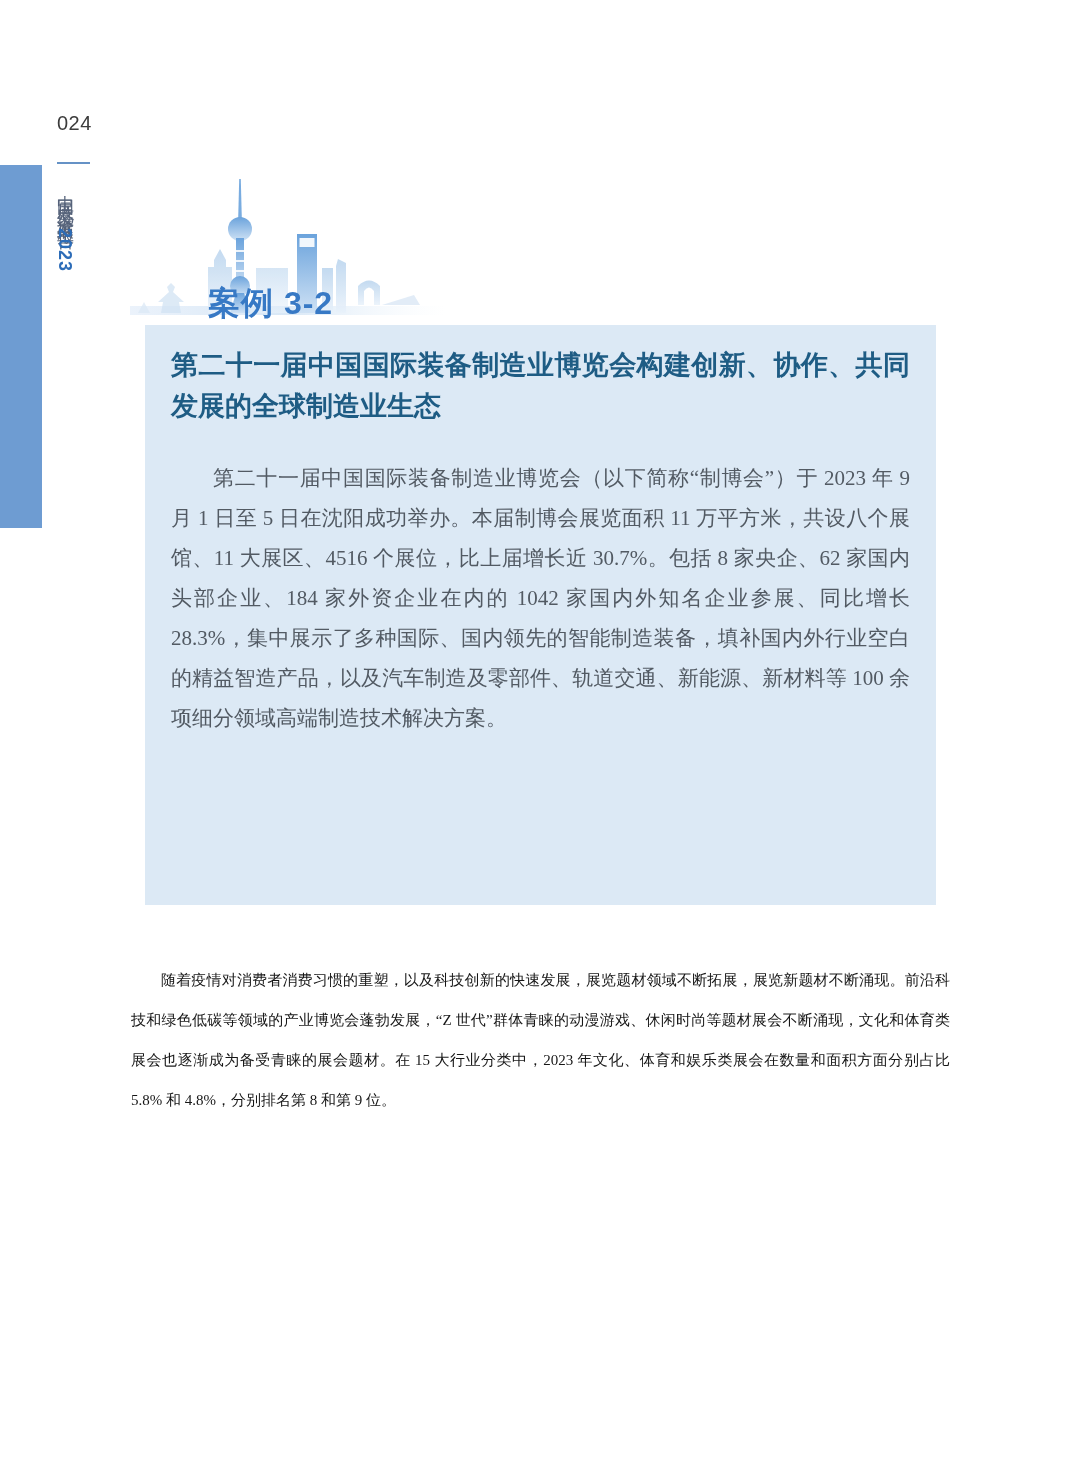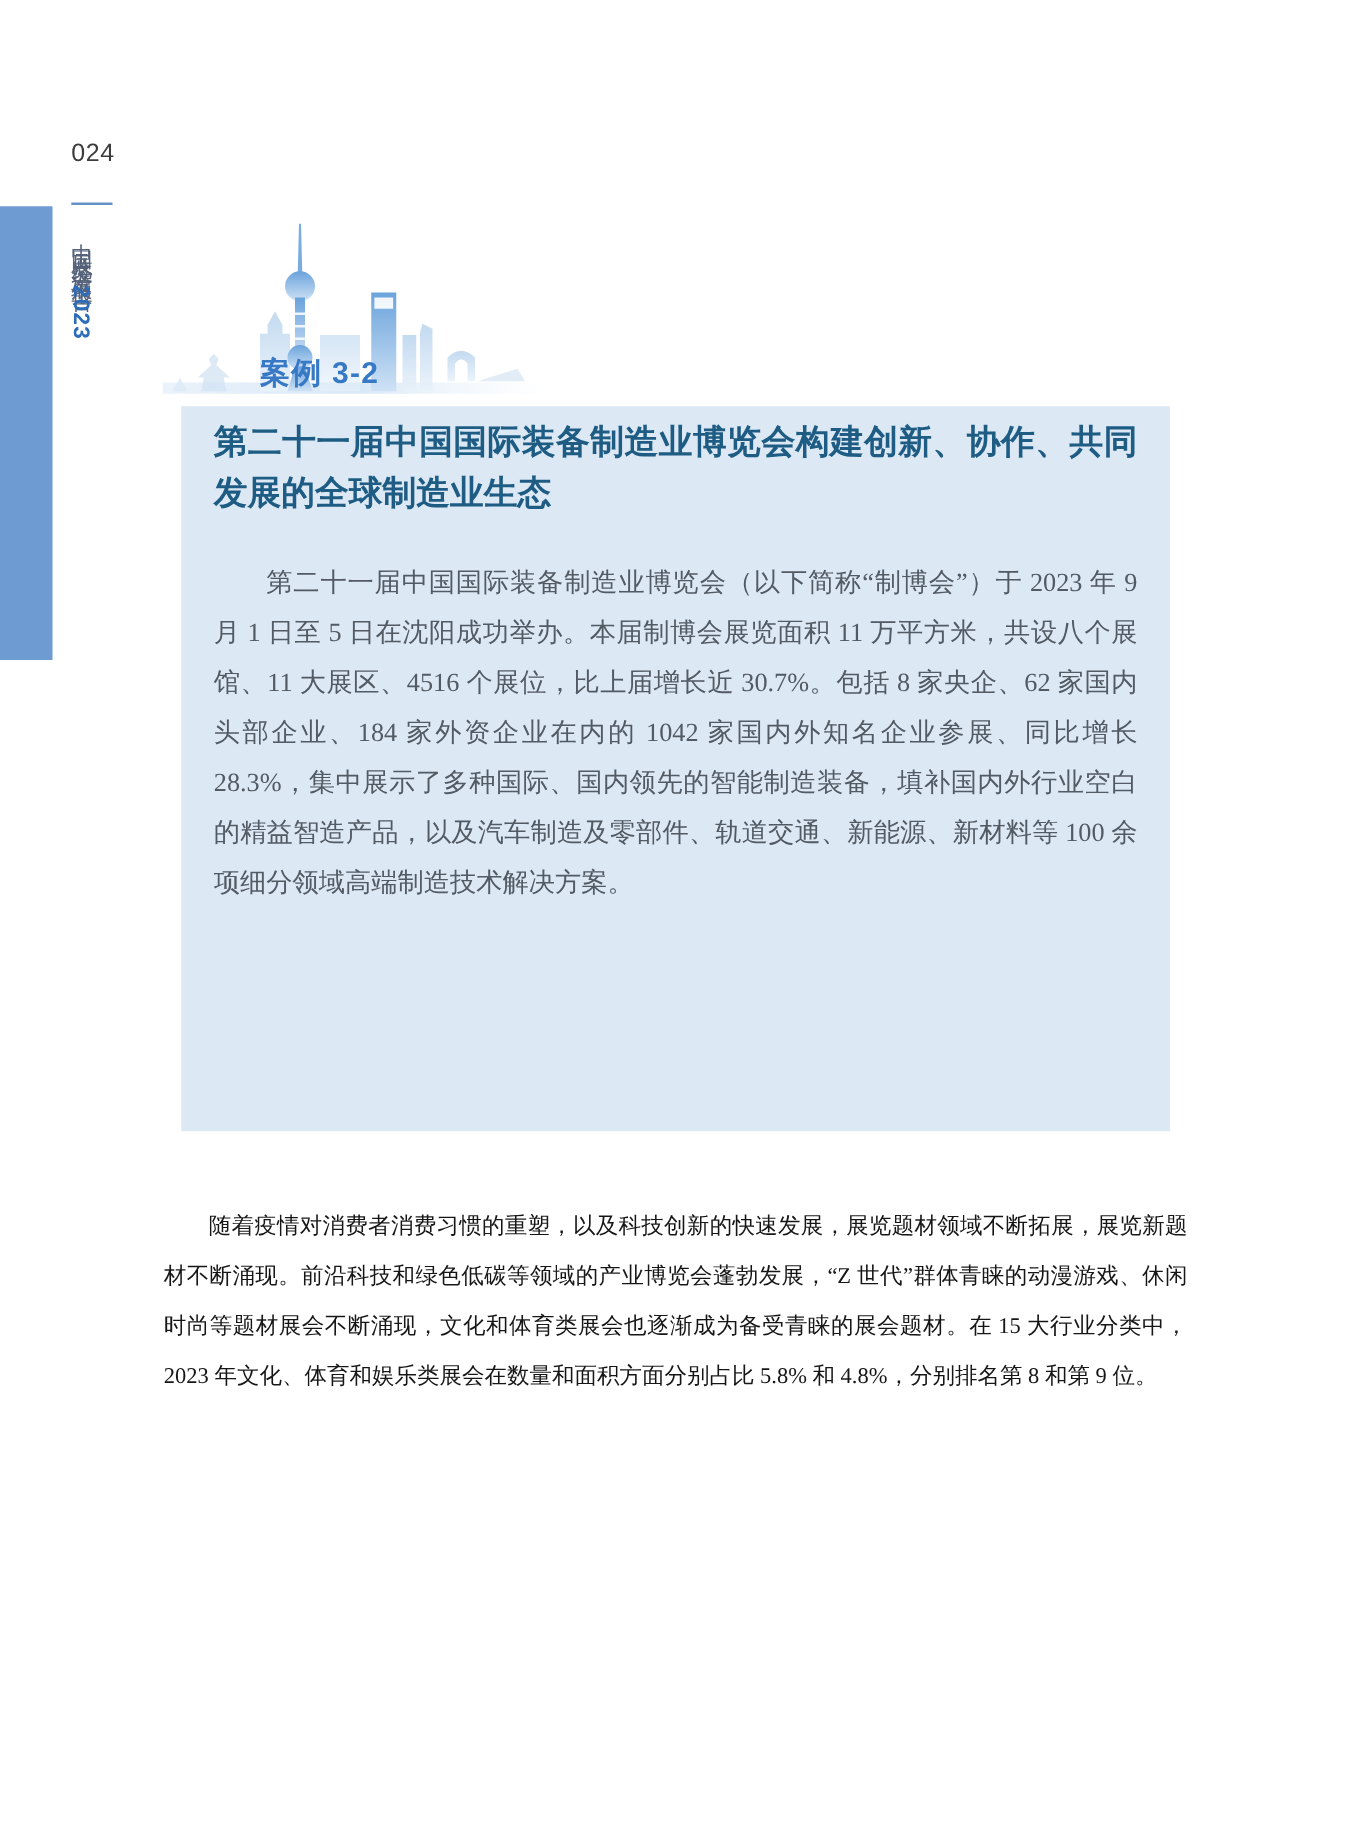--- a/index.html
+++ b/index.html
@@ -25,42 +25,42 @@
     font-size:17px; letter-spacing:4px; color:var(--sidebar_text,#55627a);
     height:260px;
   }
   .side-title .year {
     font-weight:bold; font-size:18px; letter-spacing:1px;
     color:var(--year_blue,#2c6cb8); padding-top:6px;
   }
   .skyline { position:absolute; left:130px; top:172px; }
   .case-label {
     position:absolute; left:208px; top:282px;
-    font-size:24px; font-weight:bold; color:var(--label_blue,#3779c5);
+    font-size:32px; font-weight:bold; color:var(--label_blue,#3779c5);
     letter-spacing:1px;
   }
   .case-box {
     position:absolute; left:145px; top:325px; width:791px; height:580px;
     background:var(--box_bg,#dce9f5); box-sizing:border-box;
-    padding:8px 26px 0 26px; overflow:hidden;
+    padding:20px 26px 0 26px; overflow:hidden;
   }
   .case-title {
     margin:0; font-family:"Liberation Serif","DejaVu Serif",serif;
     font-weight:bold; font-size:27px; line-height:41px;
     color:var(--title_blue,#1e5c84); text-align:justify;
   }
   .case-p {
     margin:0; font-size:21px; line-height:40px;
     color:var(--box_text,#525a63); text-align:justify; text-indent:2em;
   }
   .case-p.first { margin-top:31px;font-family:Liberation Serif, serif; }
   .main-p {
     position:absolute; left:131px; top:960px; width:819px; margin:0;
     font-family:"Liberation Serif","DejaVu Serif",serif;
-    font-size:18px; line-height:40px; color:#161616;
+    font-size:15px; line-height:40px; color:#161616;
     text-align:justify; text-indent:2em;
   }
 </style>
 </head>
 <body>
 
 <div class="page">
 
   <div class="page-number">024</div>
   <div class="page-number-rule"></div>

